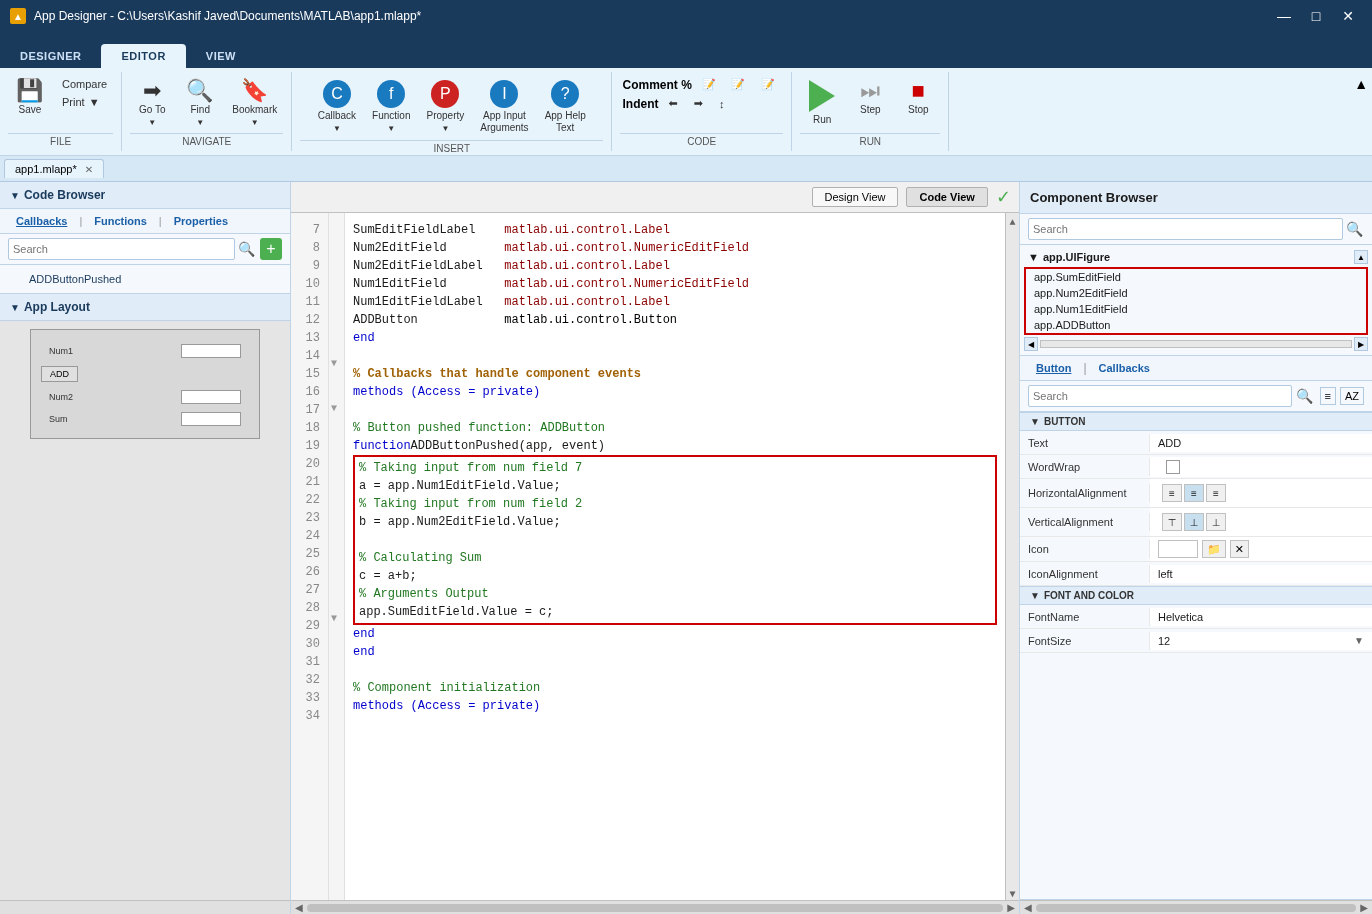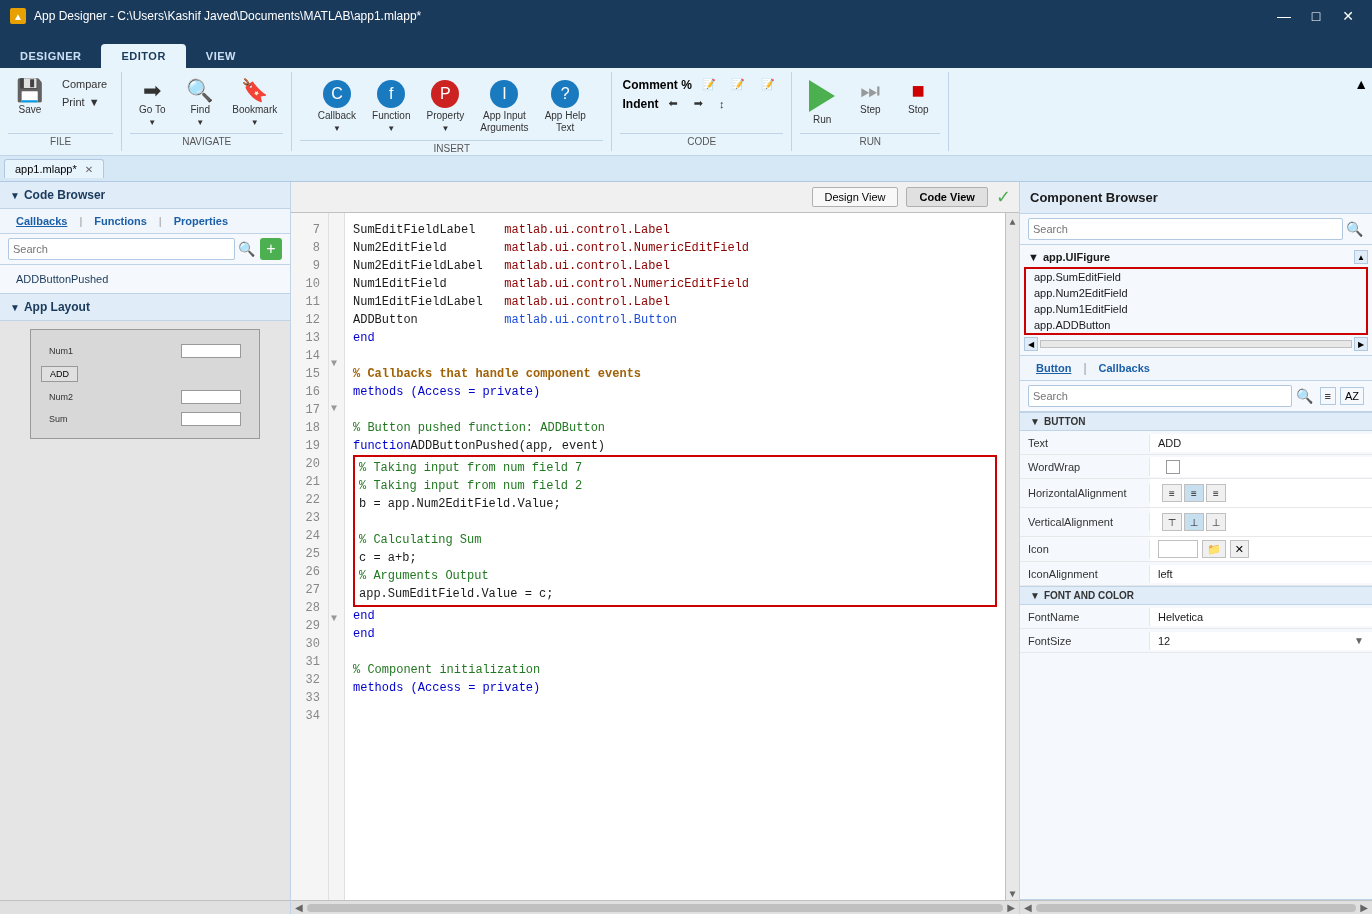--- a/index.html
+++ b/index.html
@@ -192,21 +192,21 @@
       width: 22px;
       height: 22px;
       font-size: 16px;
       cursor: pointer;
       display: flex;
       align-items: center;
       justify-content: center;
       line-height: 1;
     }
 
-    .callback-list { padding: 4px 4px; }
+    .callback-list { padding: 4px 17px; }
     .callback-item {
       padding: 4px 12px;
       font-size: 11px;
       cursor: pointer;
       color: #1a3a5c;
     }
 
     
     .app-layout-panel {
       border-top: 1px solid #c0d4e8;
@@ -786,21 +786,21 @@
             <div>&nbsp;</div>
           </div>
 
           <div class="code-lines" style="position:relative;">
 
             <div class="code-line"><span style="color:#1a1a1a;">    SumEditFieldLabel</span>&nbsp;&nbsp;&nbsp;&nbsp;<span style="color:#8b0000;">matlab.ui.control.Label</span></div>
             <div class="code-line"><span style="color:#1a1a1a;">    Num2EditField</span>&nbsp;&nbsp;&nbsp;&nbsp;&nbsp;&nbsp;&nbsp;&nbsp;<span style="color:#8b0000;">matlab.ui.control.NumericEditField</span></div>
             <div class="code-line"><span style="color:#1a1a1a;">    Num2EditFieldLabel</span>&nbsp;&nbsp;&nbsp;<span style="color:#8b0000;">matlab.ui.control.Label</span></div>
             <div class="code-line"><span style="color:#1a1a1a;">    Num1EditField</span>&nbsp;&nbsp;&nbsp;&nbsp;&nbsp;&nbsp;&nbsp;&nbsp;<span style="color:#8b0000;">matlab.ui.control.NumericEditField</span></div>
             <div class="code-line"><span style="color:#1a1a1a;">    Num1EditFieldLabel</span>&nbsp;&nbsp;&nbsp;<span style="color:#8b0000;">matlab.ui.control.Label</span></div>
-            <div class="code-line"><span style="color:#1a1a1a;">    ADDButton</span>&nbsp;&nbsp;&nbsp;&nbsp;&nbsp;&nbsp;&nbsp;&nbsp;&nbsp;&nbsp;&nbsp;&nbsp;<span style="color:#1d4ed8;">matlab.ui.control.Button</span></div>
+            <div class="code-line"><span style="color:#1a1a1a;">    ADDButton</span>&nbsp;&nbsp;&nbsp;&nbsp;&nbsp;&nbsp;&nbsp;&nbsp;&nbsp;&nbsp;&nbsp;&nbsp;<span style="color:#000000;">matlab.ui.control.Button</span></div>
             <div class="code-line">
                 <span style="color:#0000cc;">  end</span>
               </div>
             <div class="code-line">&nbsp;</div>
             <div class="code-line">
                 <span style="color:#a16207;font-weight:bold;">  % Callbacks that handle component events</span>
               </div>
             <div class="code-line">
                 <span style="color:#0000cc;">  methods (Access = private)</span>
               </div>
@@ -809,20 +809,23 @@
                 <span style="color:#217821;">    % Button pushed function: ADDButton</span>
               </div>
             <div class="code-line">
                 <span style="color:#0000cc;">    function </span>
                 <span style="color:#1a1a1a;">ADDButtonPushed(app, event)</span>
               </div>
 
             <div style="border: 2px solid #cc0000; margin: 0 0 0 0; padding: 2px 4px;">
               <div class="code-line">
                   <span style="color:#217821;">      % Taking input from num field 7</span>
+                </div>
+              <div class="code-line">
+                  <span style="color:#1a1a1a;">      a = app.Num1EditField.Value;</span>
                 </div>
               <div class="code-line">
                   <span style="color:#217821;">      % Taking input from num field 2</span>
                 </div>
               <div class="code-line">
                   <span style="color:#1a1a1a;">      b = app.Num2EditField.Value;</span>
                 </div>
               <div class="code-line">&nbsp;</div>
               <div class="code-line">
                   <span style="color:#217821;">      % Calculating Sum</span>

